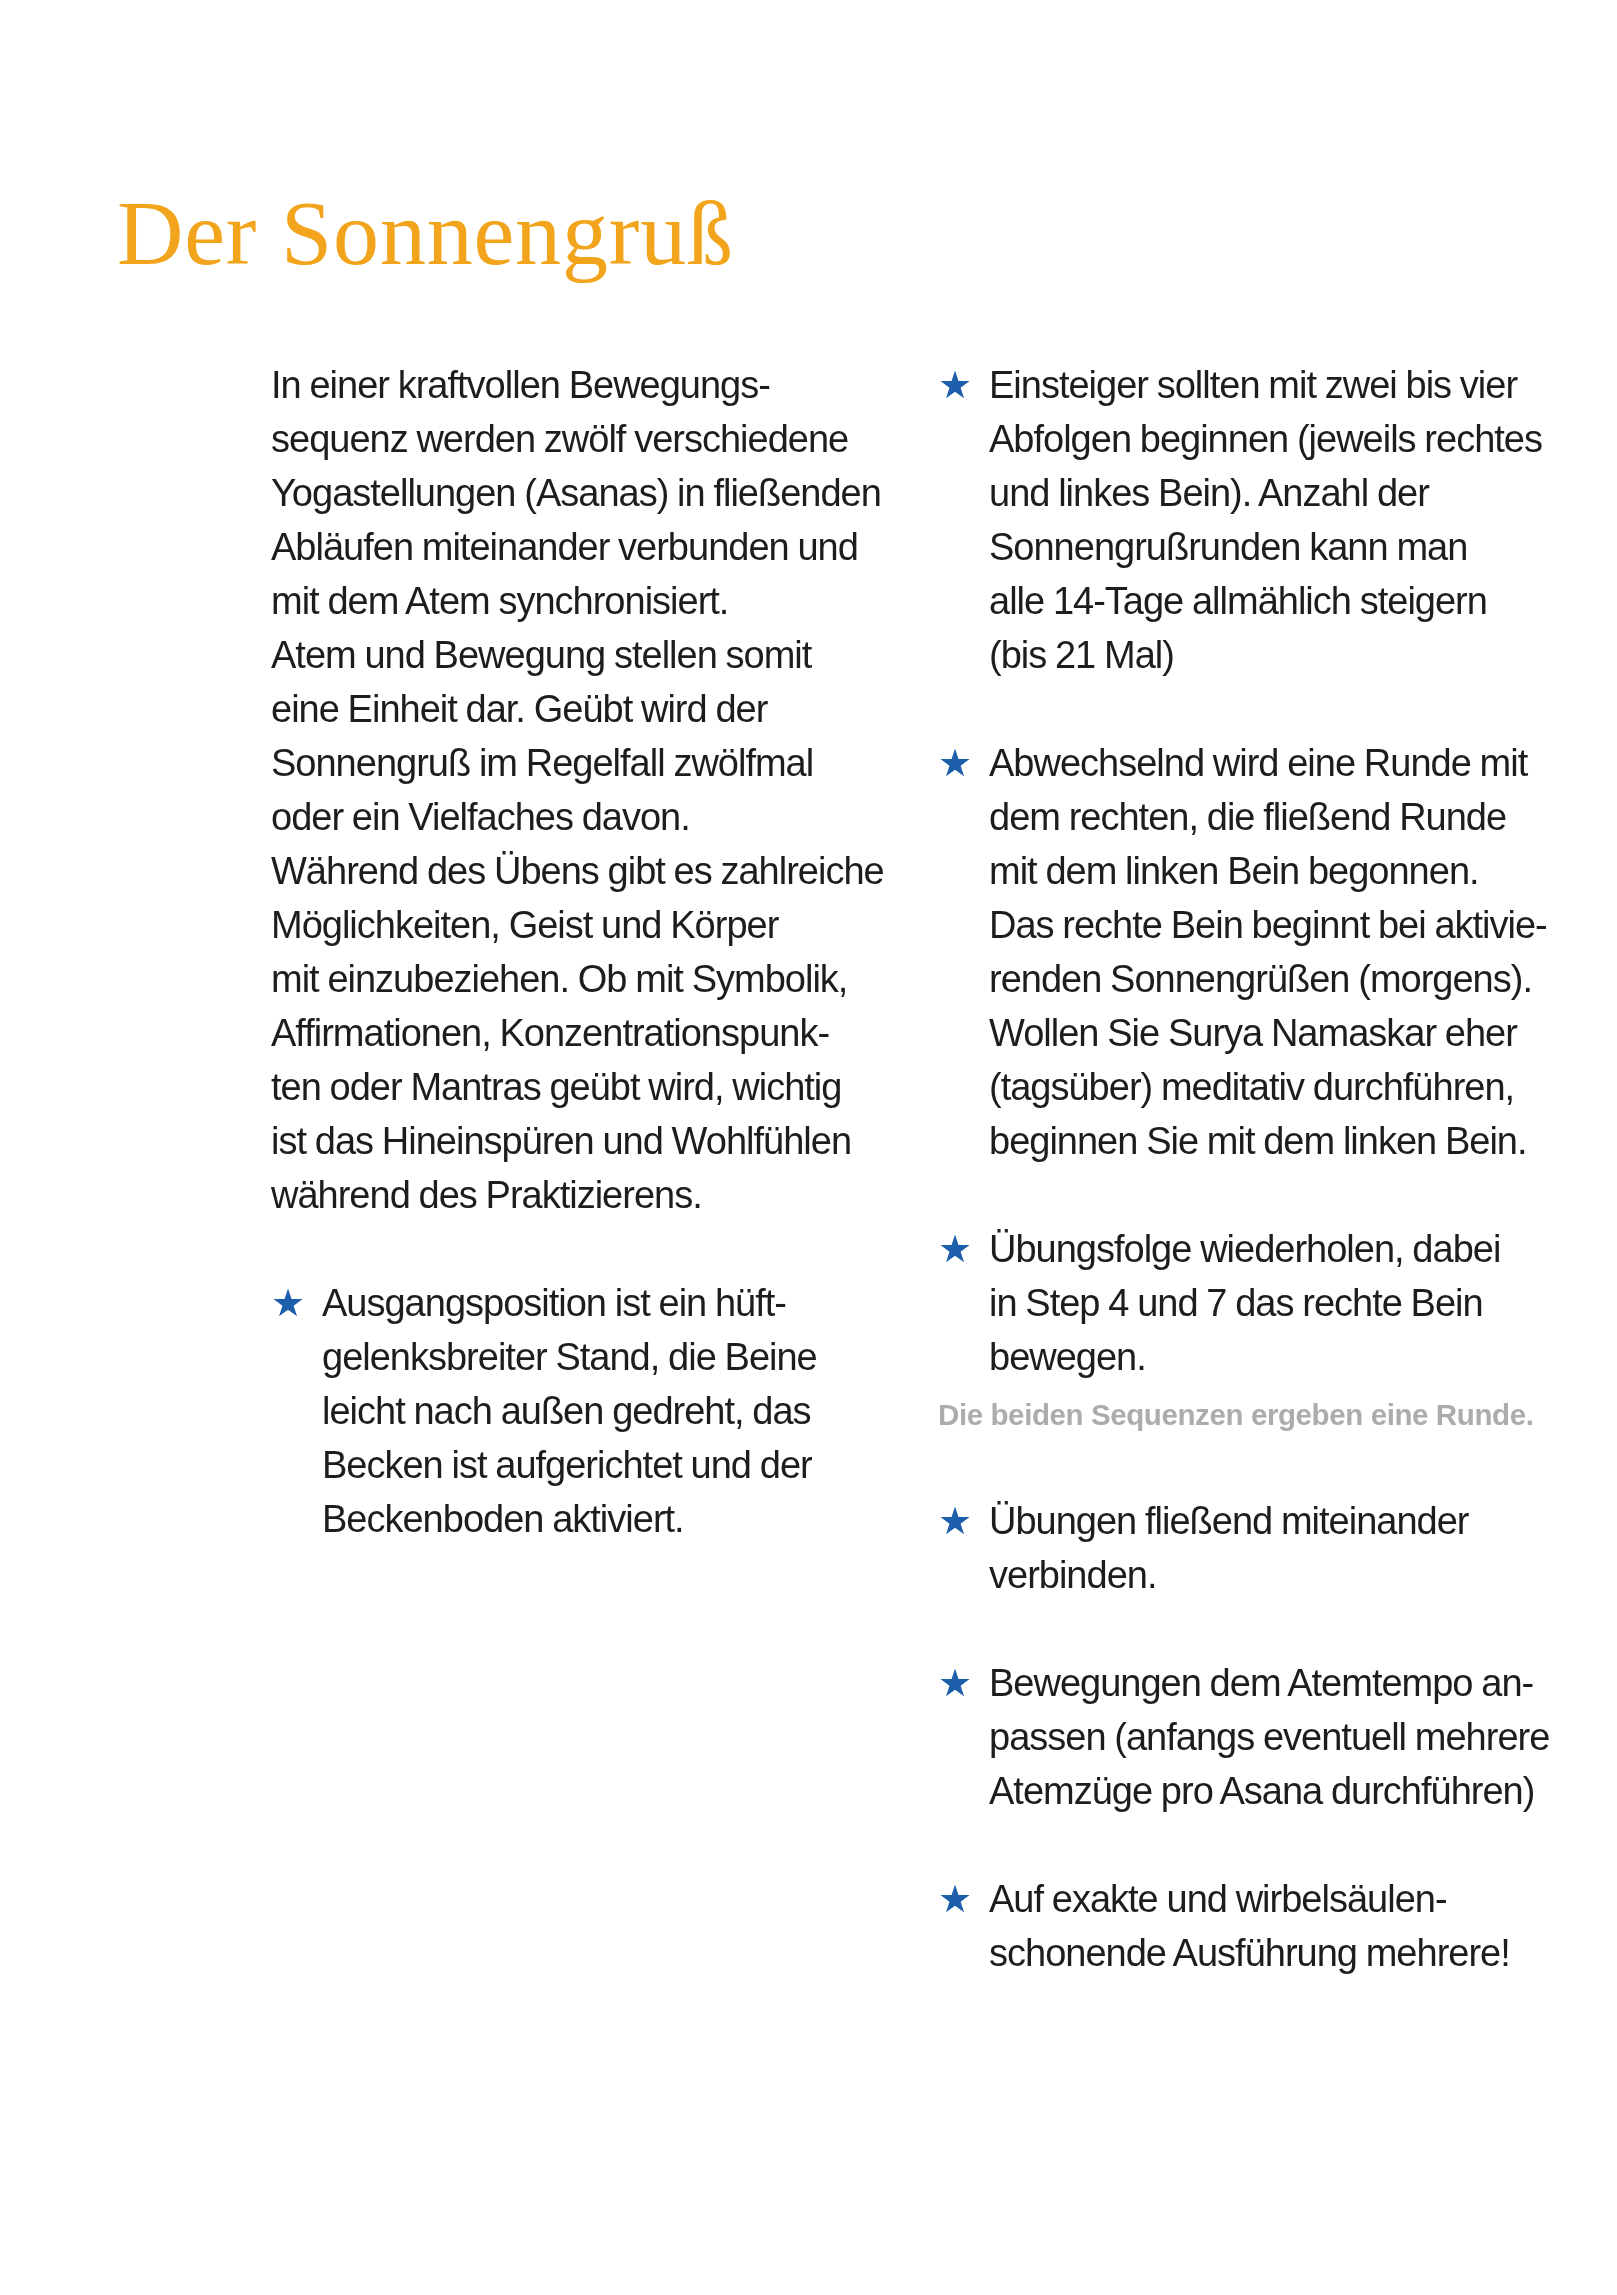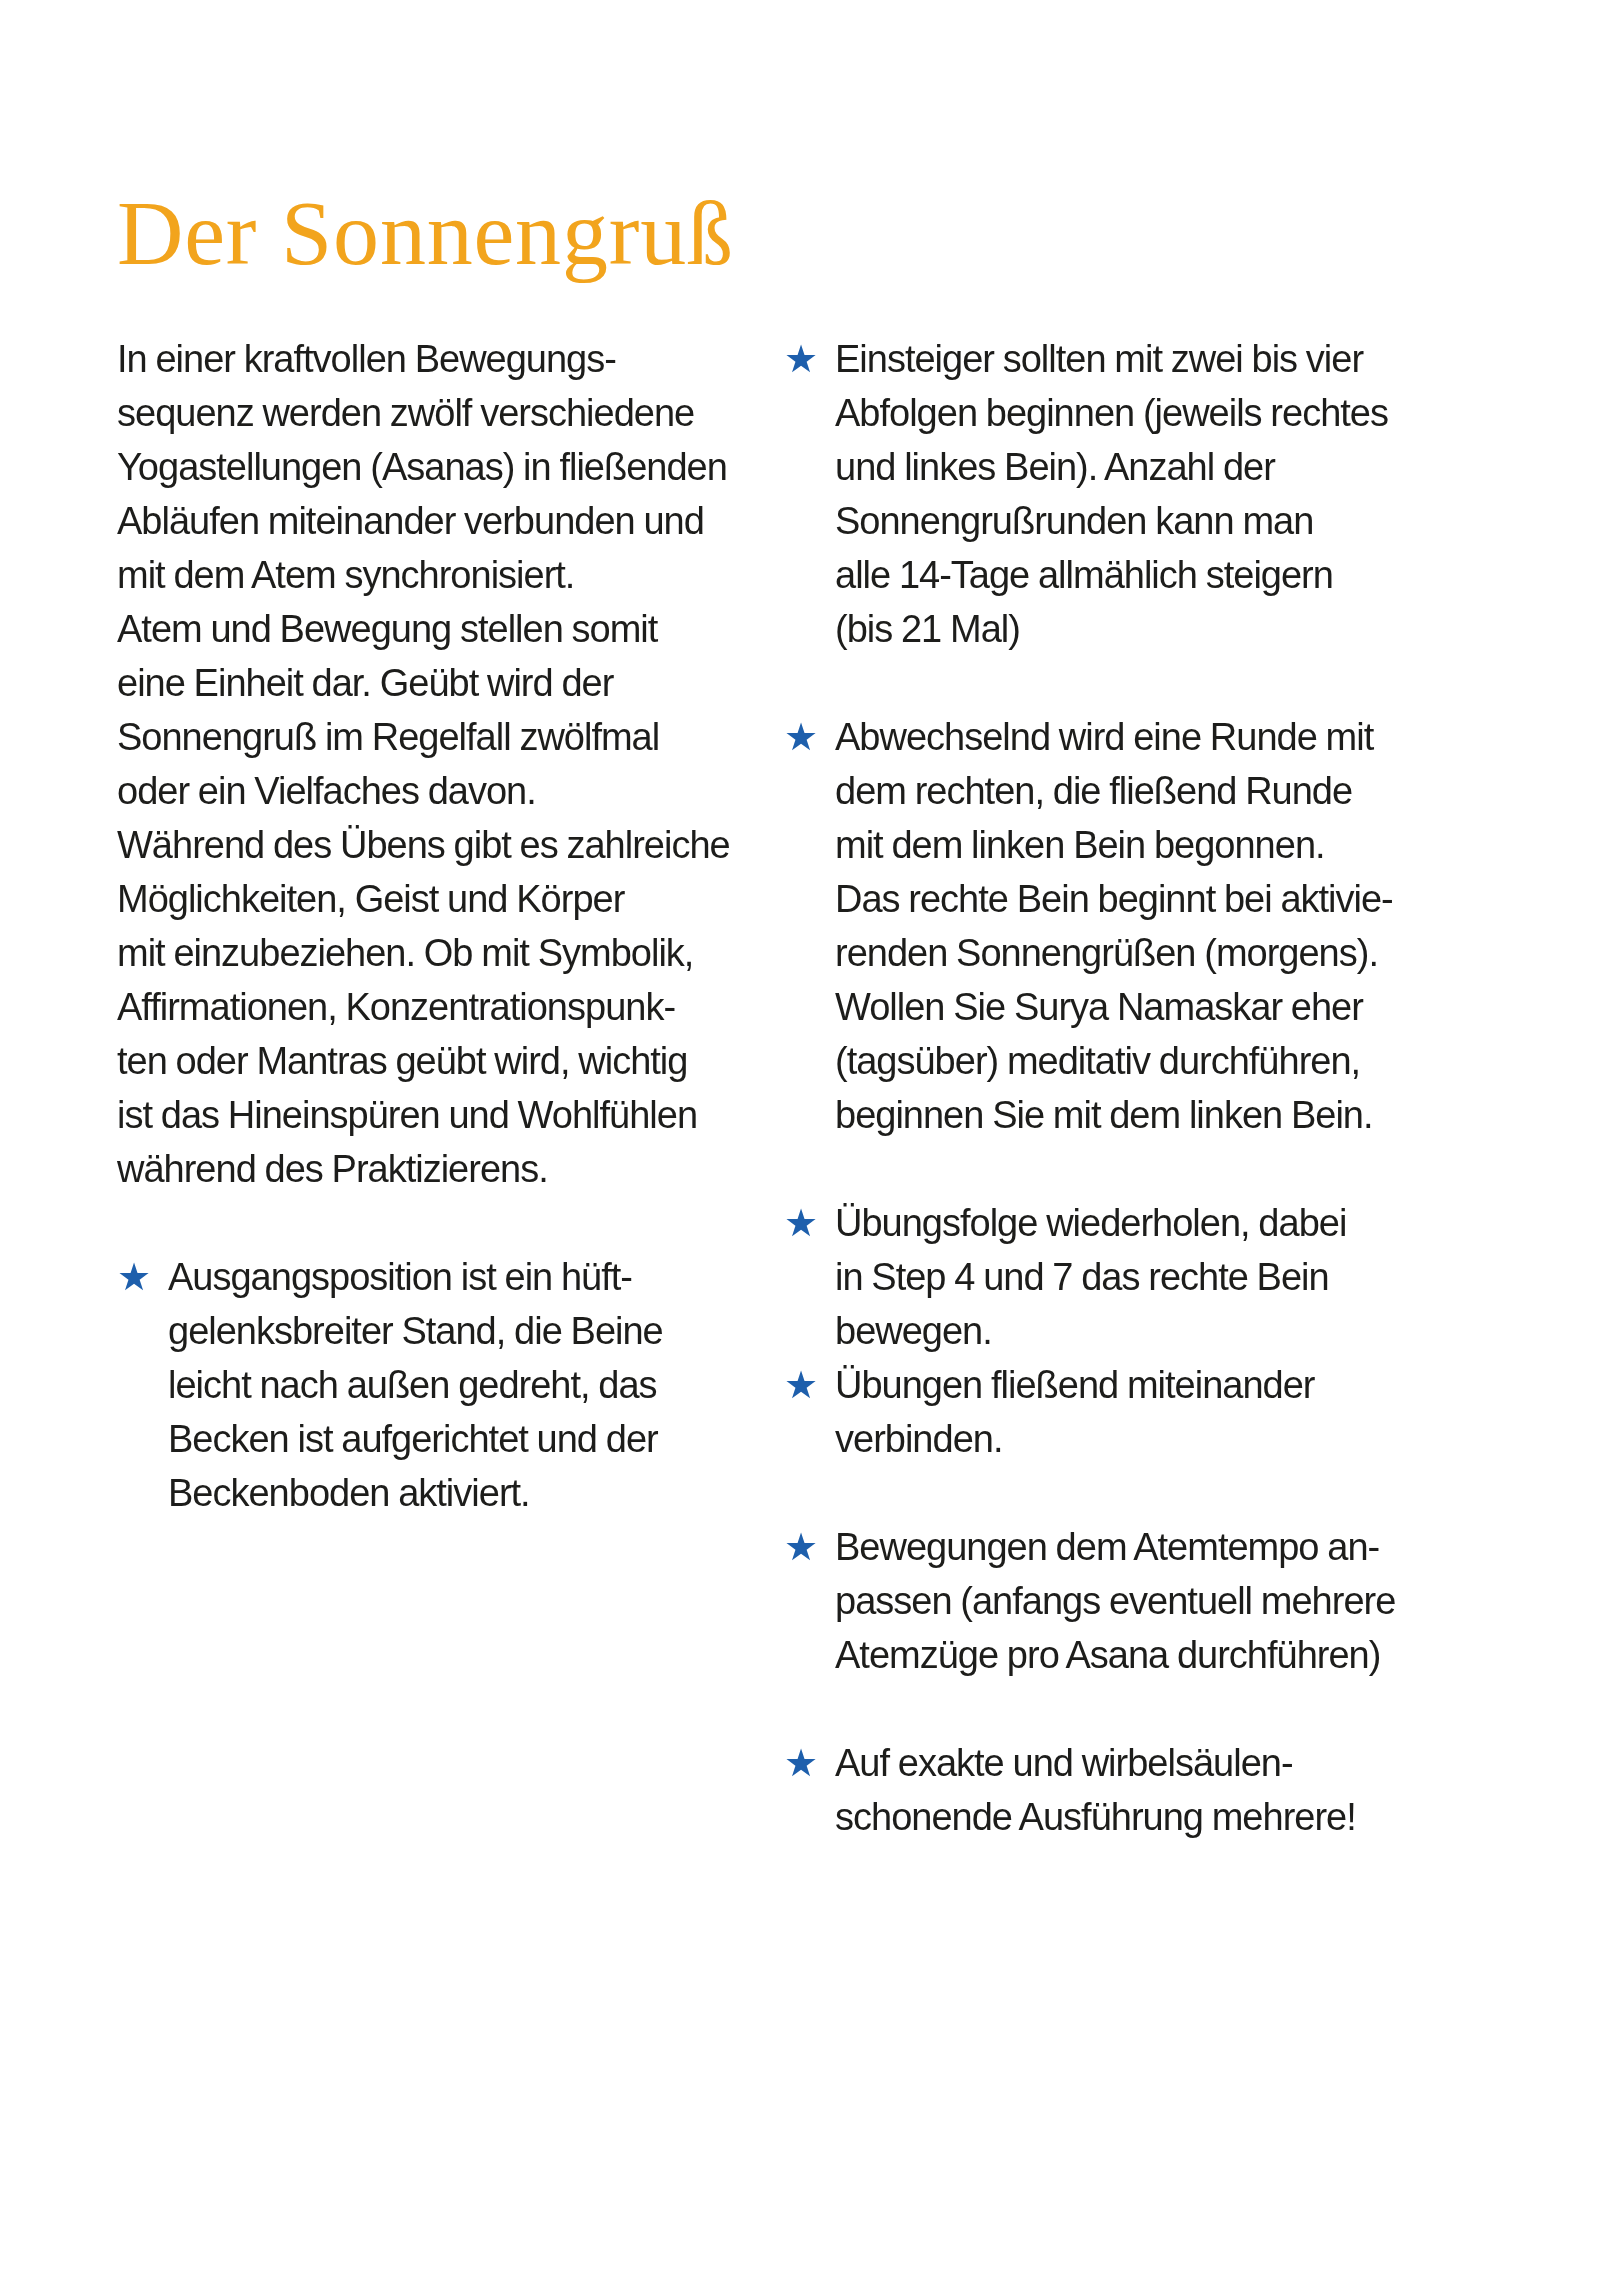--- a/index.html
+++ b/index.html
@@ -22,21 +22,22 @@
     margin: 0;
     font-family: "Liberation Serif", "DejaVu Serif", serif;
     font-weight: 400;
     font-size: 92px;
     line-height: 1.0;
     color: #f2a41d;
     letter-spacing: 0.8px;
   }
   .columns {
     display: flex;
-    margin-top: 53px;
+    margin-top: 79px;
+    justify-content: flex-end;
   }
   .col-left {
     width: 667px;
     flex: 0 0 667px;
   }
   .col-right {
     width: 680px;
     flex: 0 0 680px;
   }
   .body-text {
@@ -140,20 +141,21 @@
 Wollen Sie Surya Namaskar eher
 (tagsüber) meditativ durchführen,
 beginnen Sie mit dem linken Bein.</span>
       </div>
       <div class="bullet" style="margin-bottom:0;">
         <span class="star">★</span>
         <span class="body-text text">Übungsfolge wiederholen, dabei
 in Step 4 und 7 das rechte Bein
 bewegen.</span>
       </div>
+      <div class="note">Die beiden Sequenzen ergeben eine Runde.</div>
       <div class="bullet">
         <span class="star">★</span>
         <span class="body-text text">Übungen fließend miteinander
 verbinden.</span>
       </div>
       <div class="bullet">
         <span class="star">★</span>
         <span class="body-text text">Bewegungen dem Atemtempo an-
 passen (anfangs eventuell mehrere
 Atemzüge pro Asana durchführen)</span>

